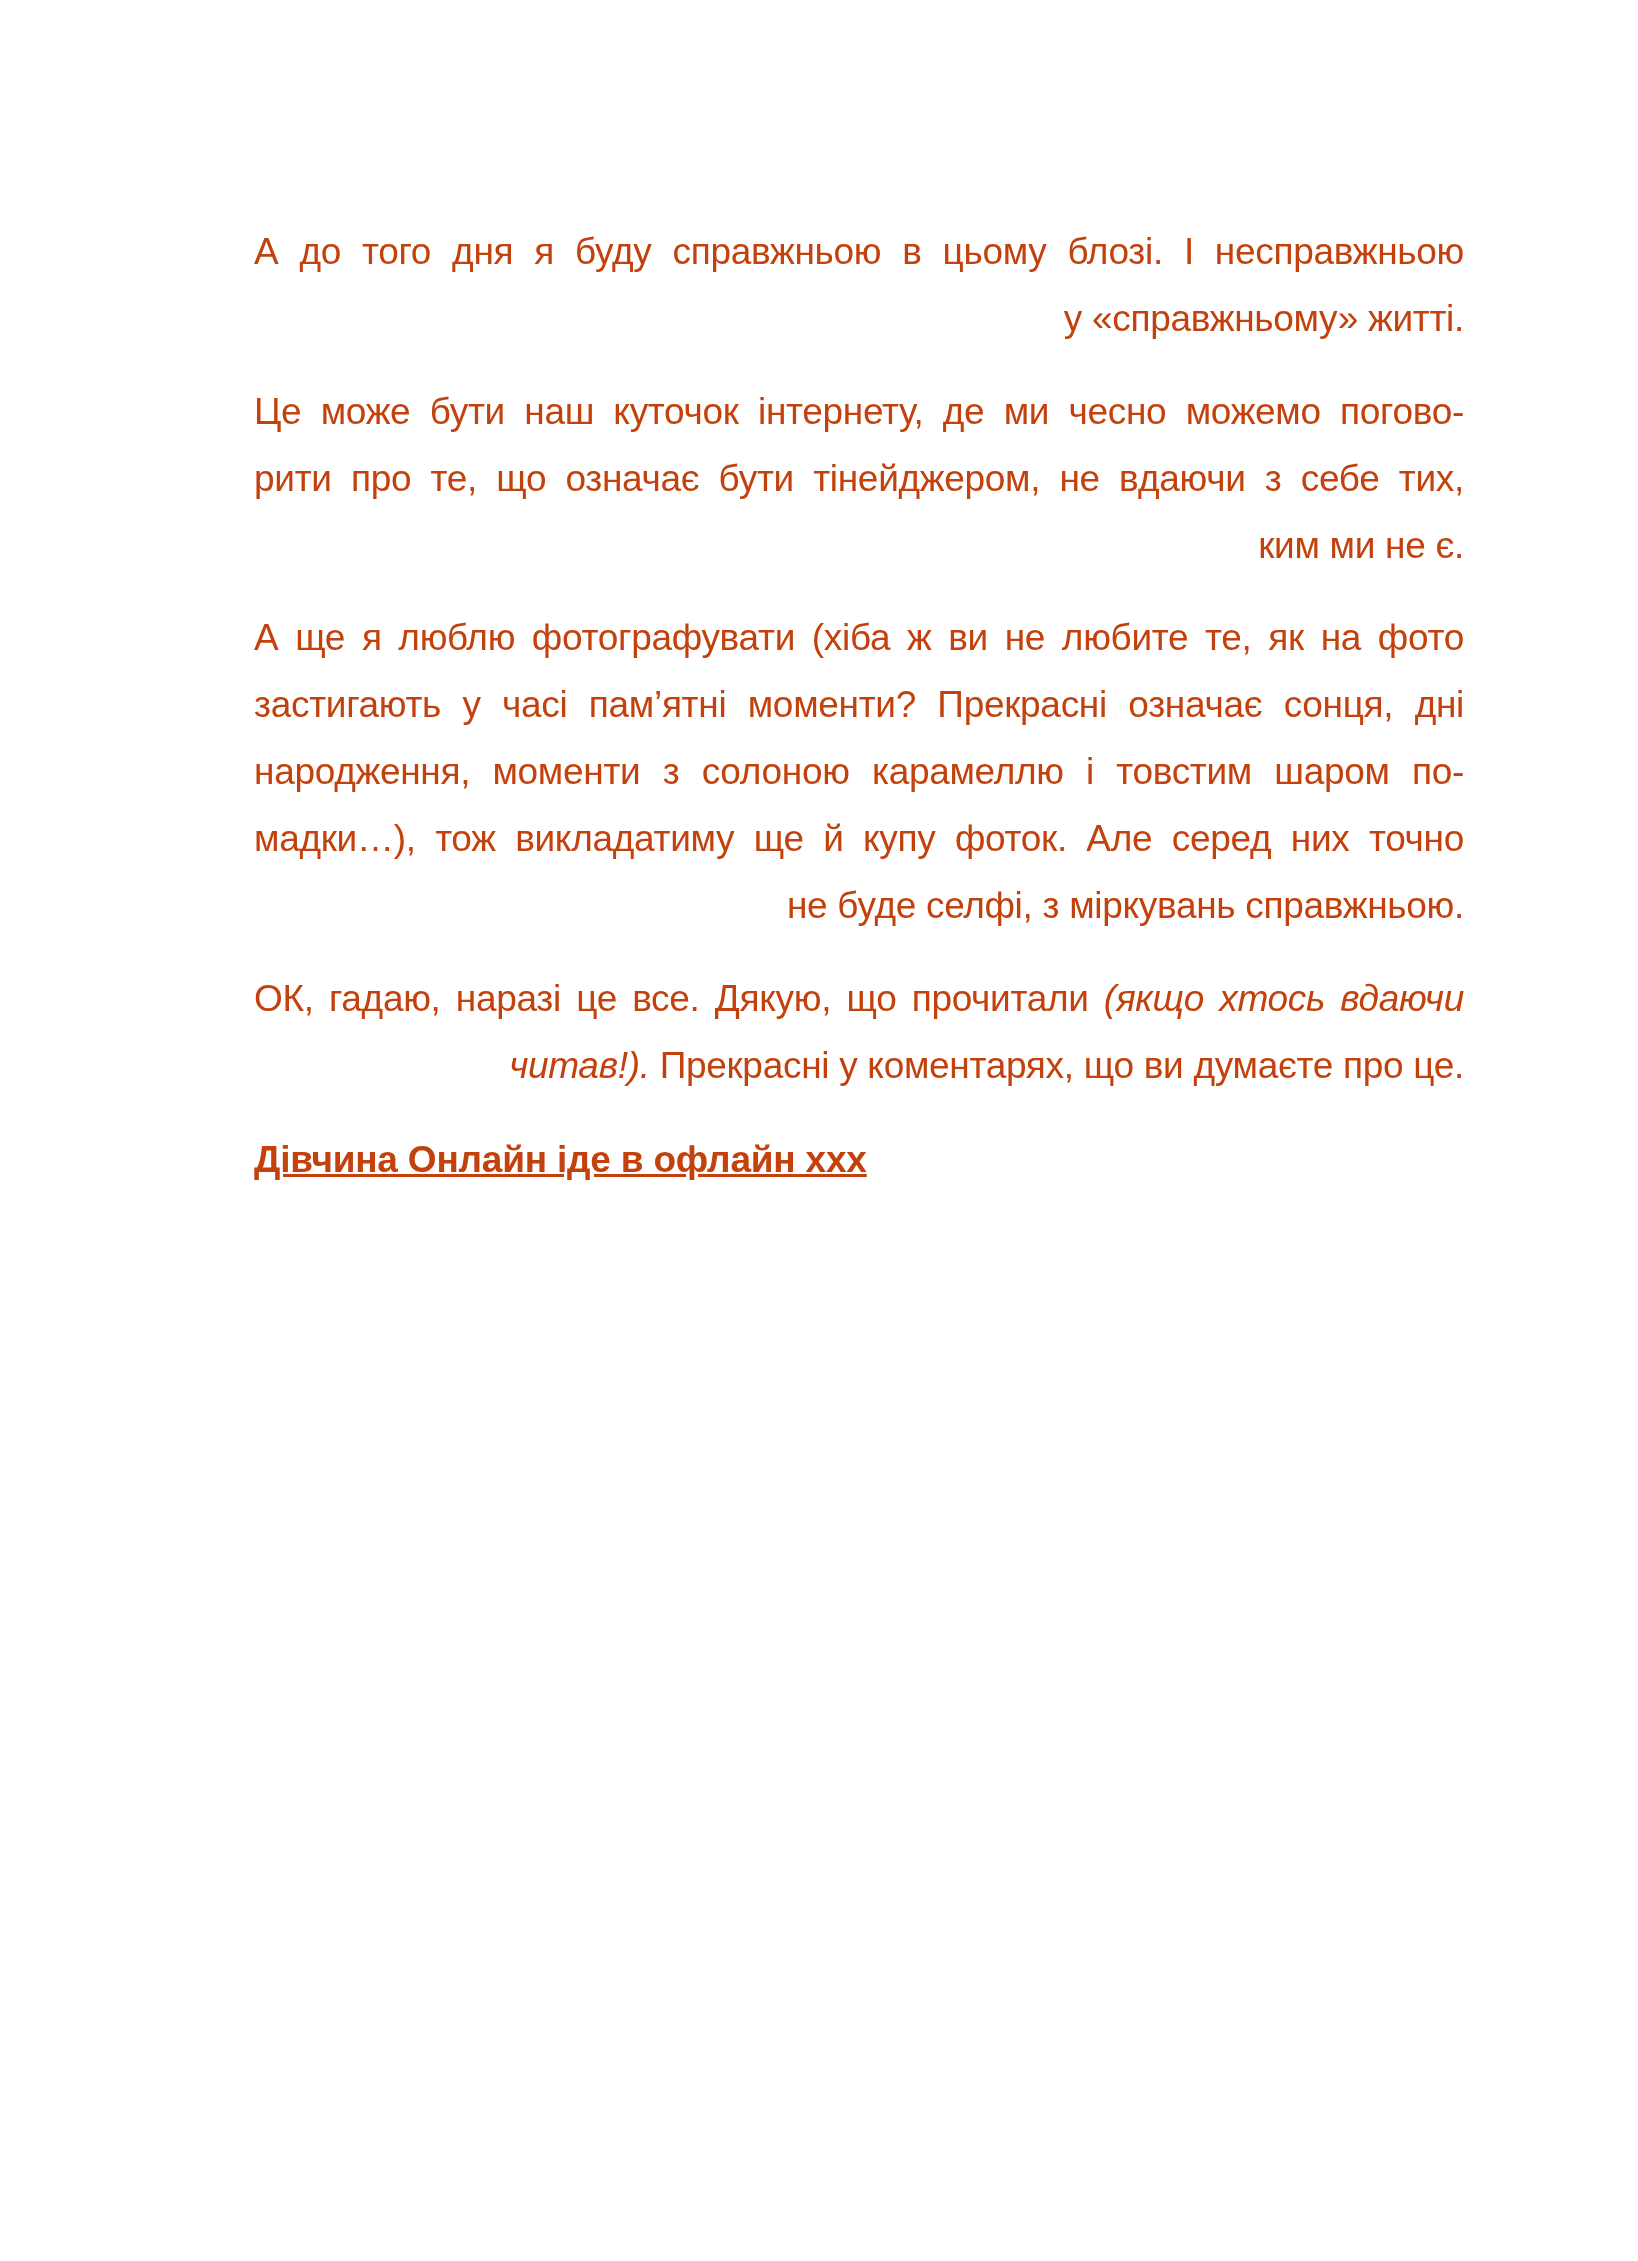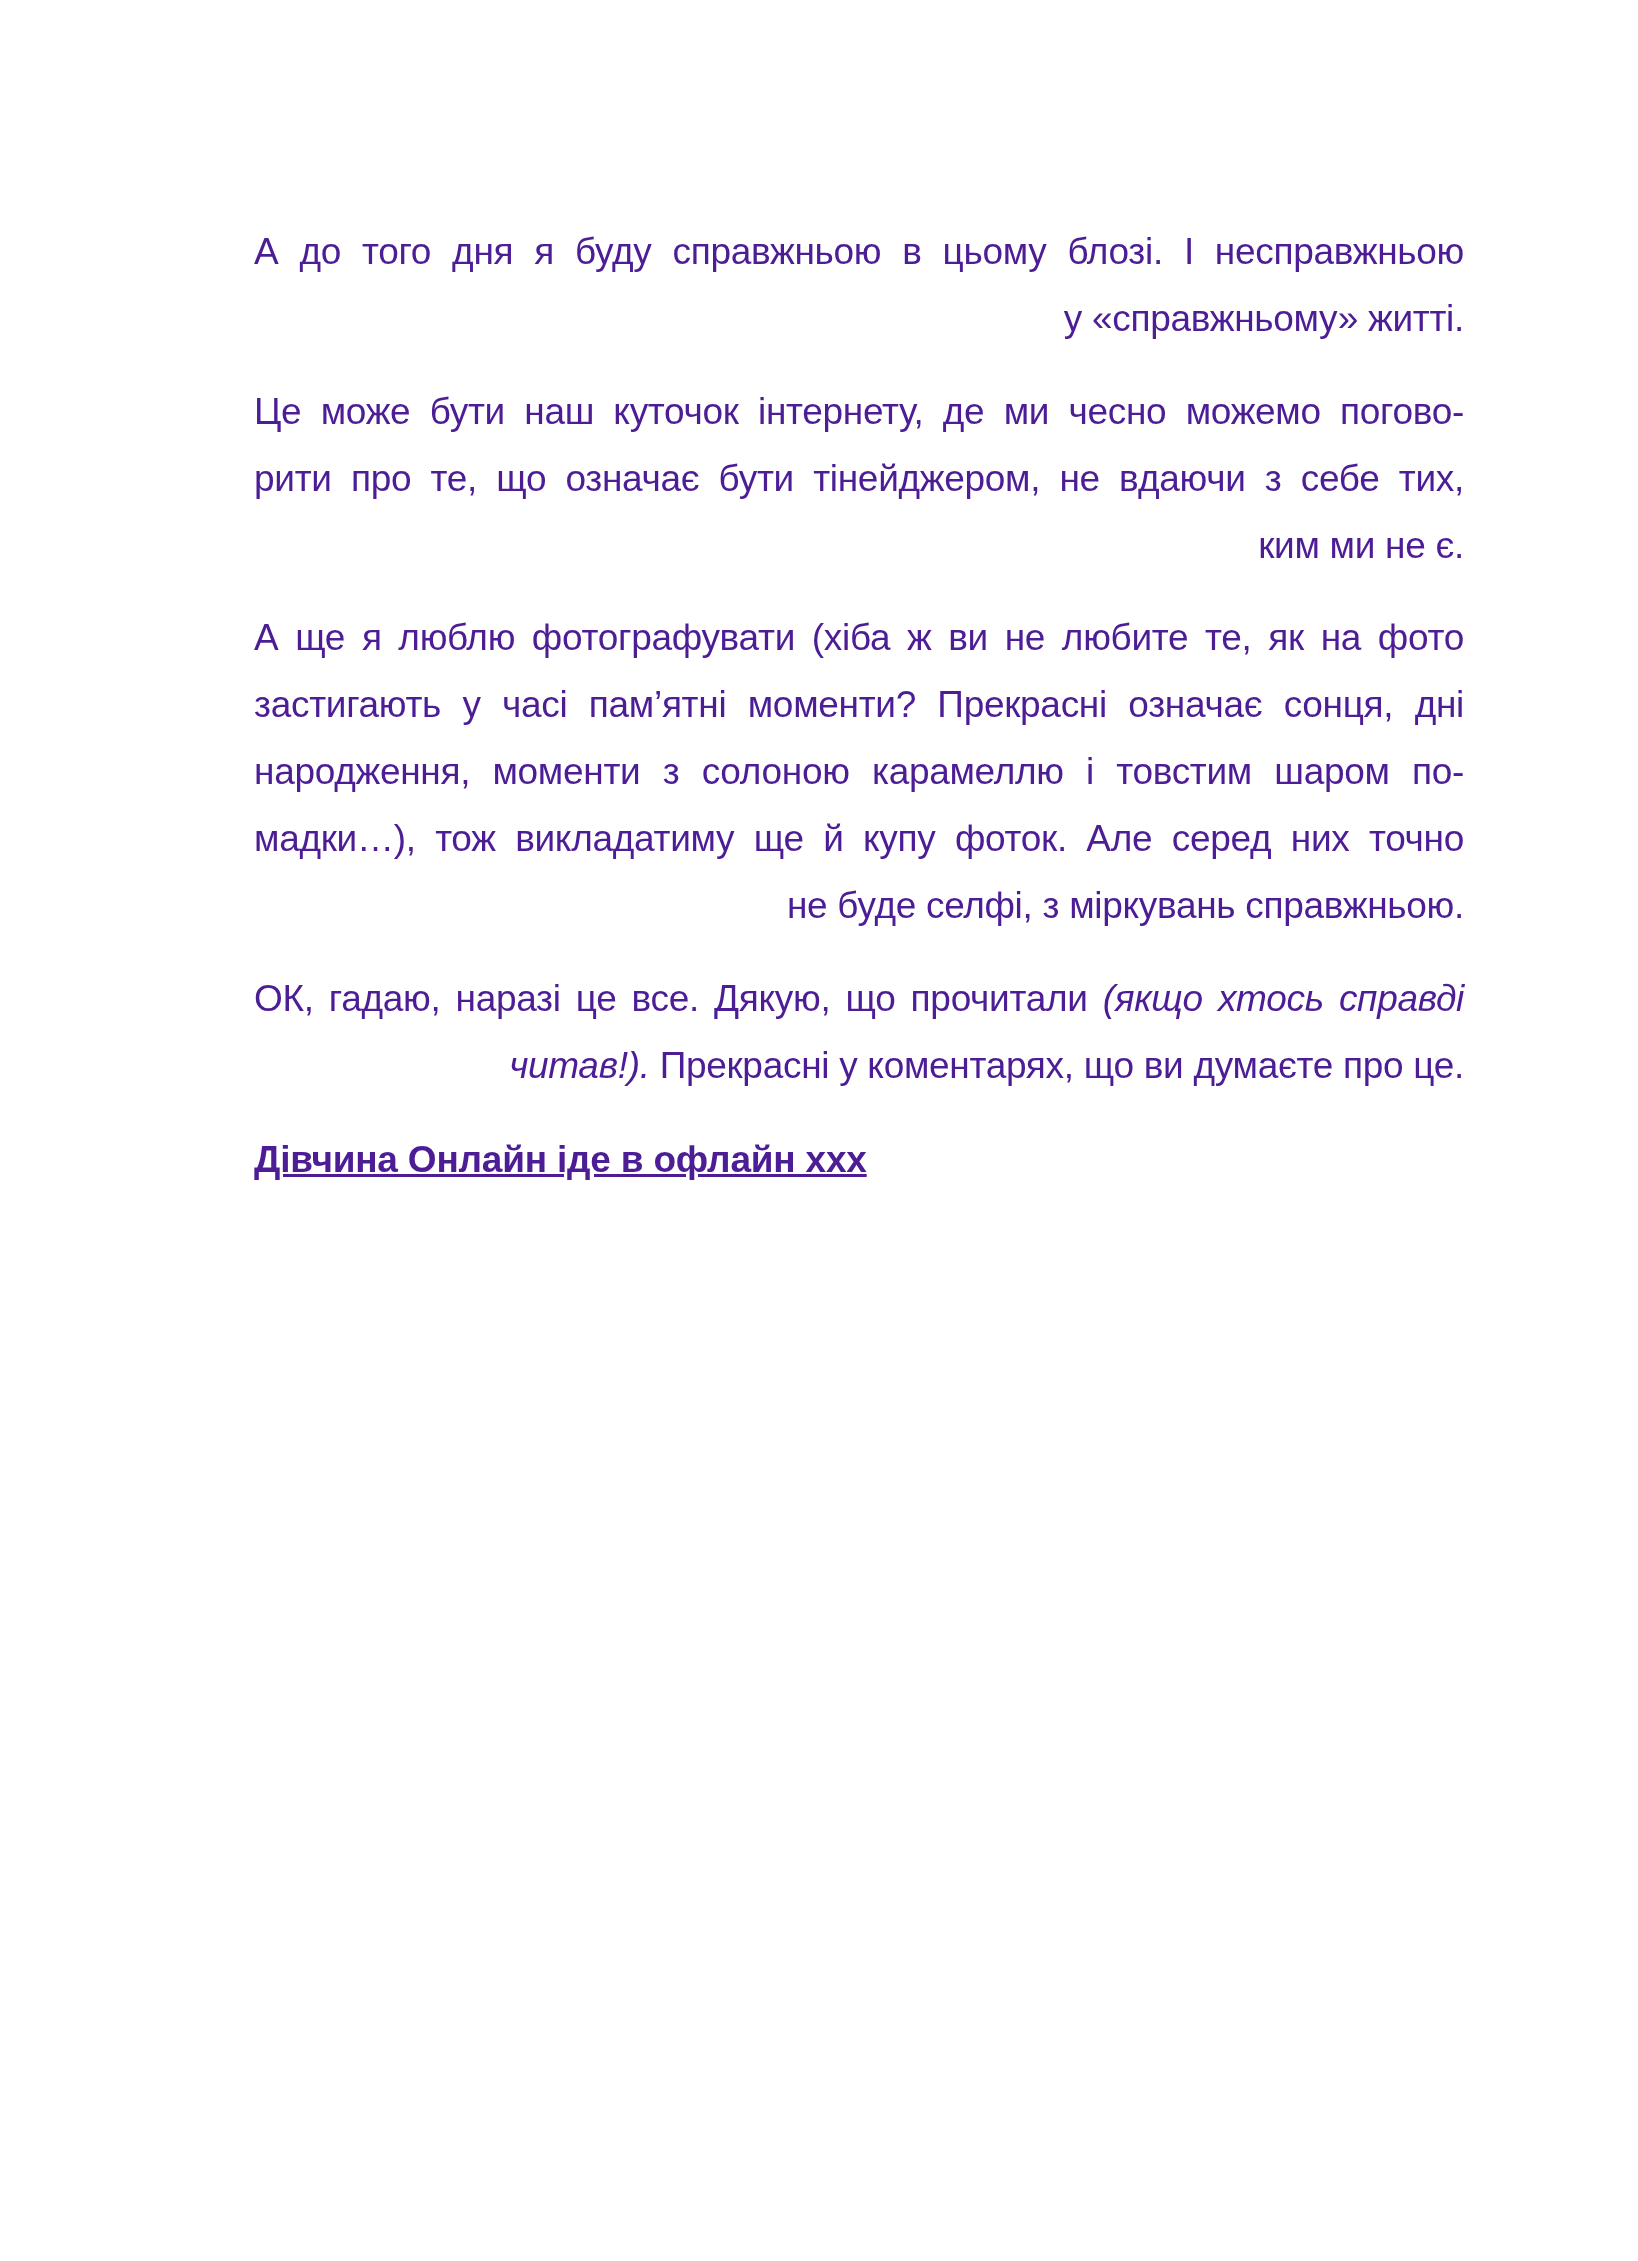--- a/index.html
+++ b/index.html
@@ -7,21 +7,21 @@
     padding: 0;
     background: #ffffff;
   }
   .page {
     position: relative;
     width: 1638px;
     height: 2261px;
     background: #ffffff;
     overflow: hidden;
     font-family: "Liberation Sans", sans-serif;
-    color: #4c1d95;
+    color: #c2410c;
   }
   .body-text {
     position: absolute;
     left: 254px;
     top: 218px;
     width: 1210px;
     font-size: 37px;
     line-height: 67px;
     letter-spacing: -0.3px;
   }
@@ -67,21 +67,21 @@
 
     <p class="para">
       <span class="line just">А ще я люблю фотографувати (хіба ж ви не любите те, як на фото</span>
       <span class="line just">застигають у часі пам’ятні моменти? Прекрасні означає сонця, дні</span>
       <span class="line just">народження, моменти з солоною карамеллю і товстим шаром по-</span>
       <span class="line just">мадки…), тож викладатиму ще й купу фоток. Але серед них точно</span>
       <span class="line">не буде селфі, з міркувань справжньою.</span>
     </p>
 
     <p class="para">
-      <span class="line just"><span>ОК, гадаю, наразі це все. Дякую, що прочитали </span><em>(якщо хтось справді</em></span>
+      <span class="line just"><span>ОК, гадаю, наразі це все. Дякую, що прочитали </span><em>(якщо хтось вдаючи</em></span>
       <span class="line"><em>читав!).</em><span> Прекрасні у коментарях, що ви думаєте про це.</span></span>
     </p>
 
     <p class="para signature">Дівчина Онлайн іде в офлайн ххх</p>
 
   </section>
 </main>
 
 
 </body></html>

